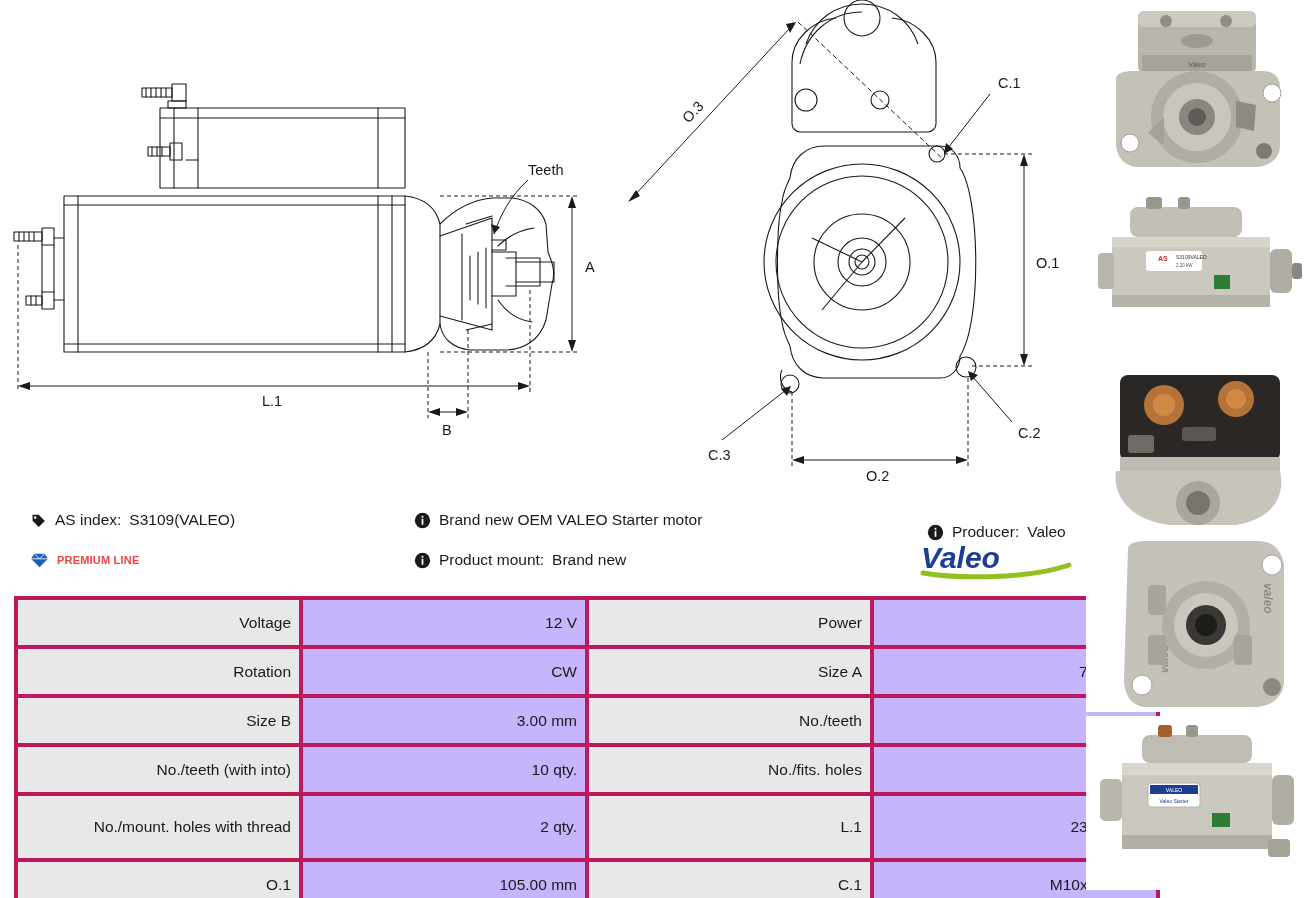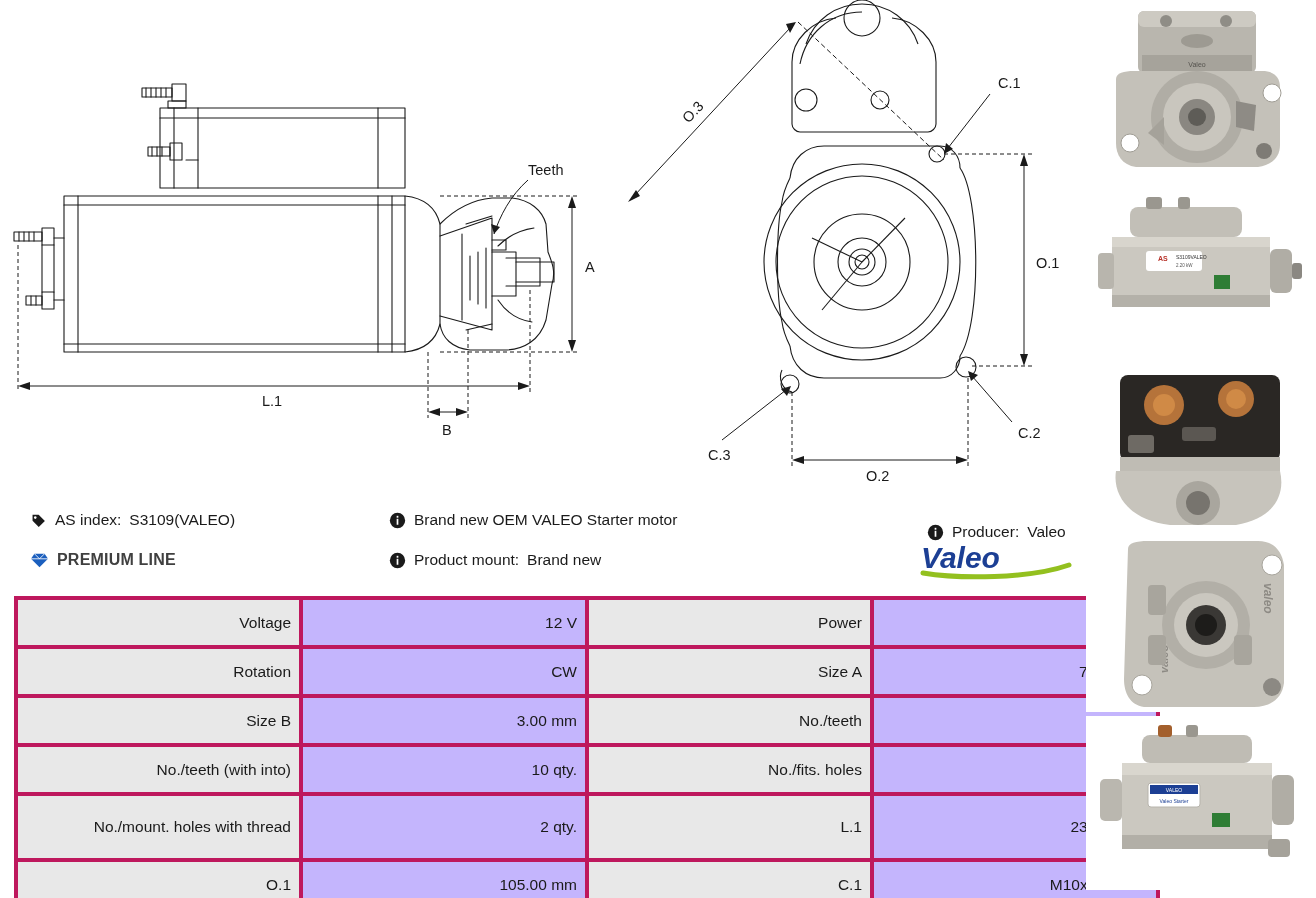--- a/index.html
+++ b/index.html
@@ -68,27 +68,27 @@
     align-items: center;
   }
   .info-cell {
     display: flex;
     align-items: center;
     gap: 8px;
     font-size: 15.5px;
     color: #1a1a1a;
   }
   .info-cell.c1 { position: absolute; left: 16px; }
-  .info-cell.c2 { position: absolute; left: 375px; }
+  .info-cell.c2 { position: absolute; left: 400px; }
   .info-cell.c3 { position: absolute; left: 913px; margin-top: 24px; }
   .info-cell b { font-weight: normal; }
   .premium {
-    color: #404040;
+    color: #ef4444;
     font-weight: bold;
-    font-size: 16px;
+    font-size: 11px;
     letter-spacing: .2px;
   }
   .icon { display: inline-flex; align-items: center; justify-content: center; }
   .valeo-logo {
     position: absolute;
     left: 905px;
     top: 40px;
     width: 160px;
     height: 40px;
   }

